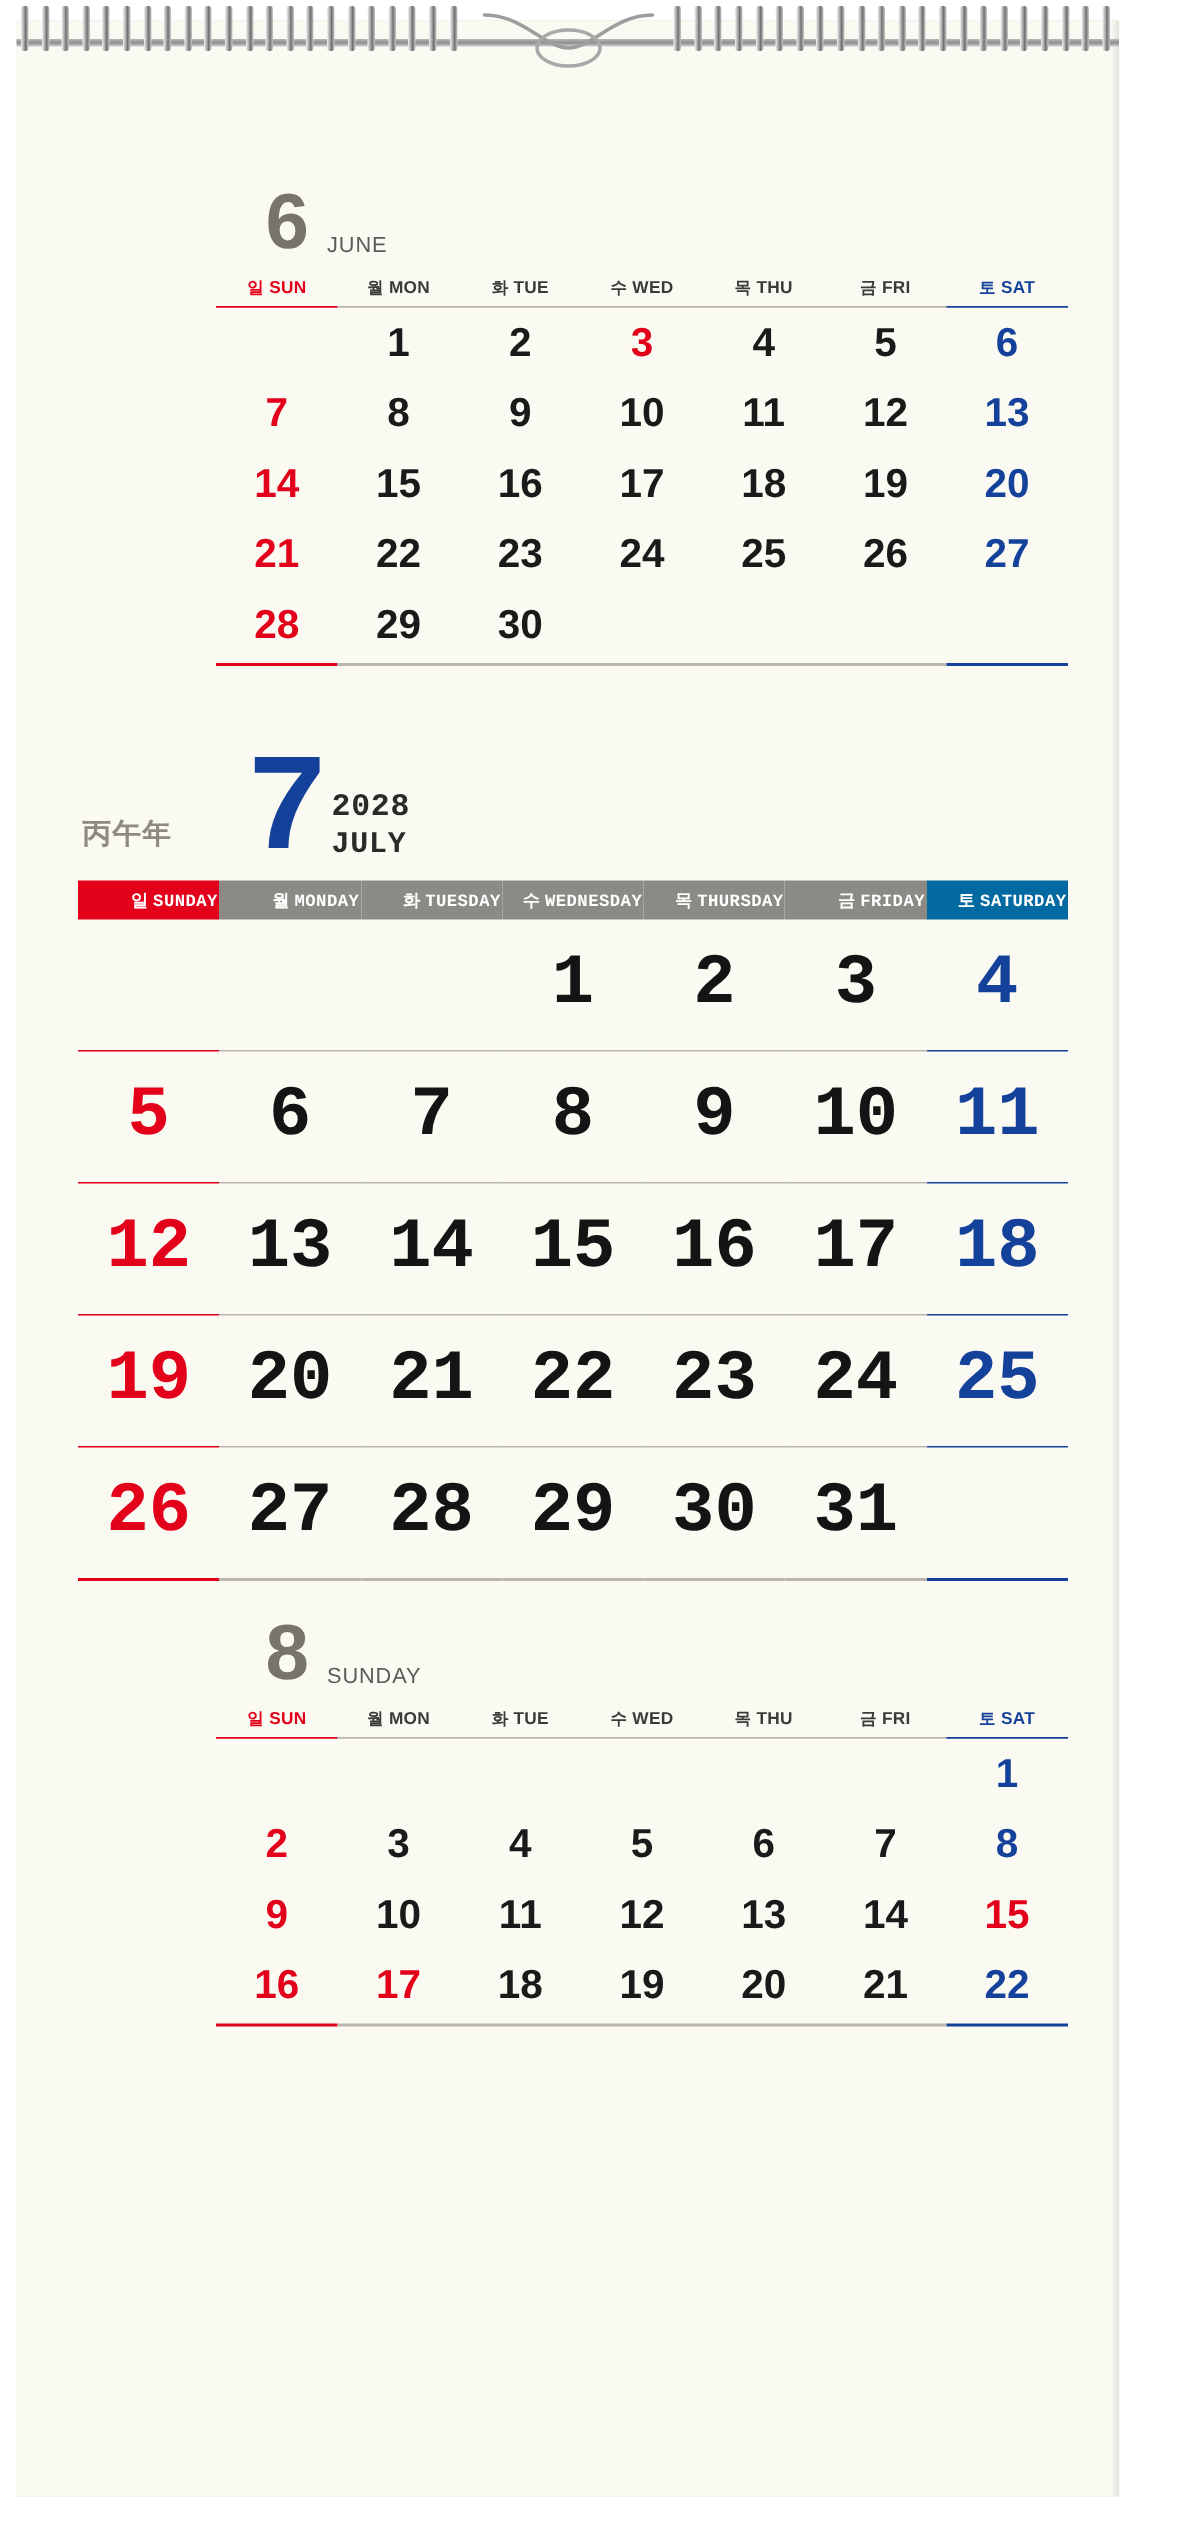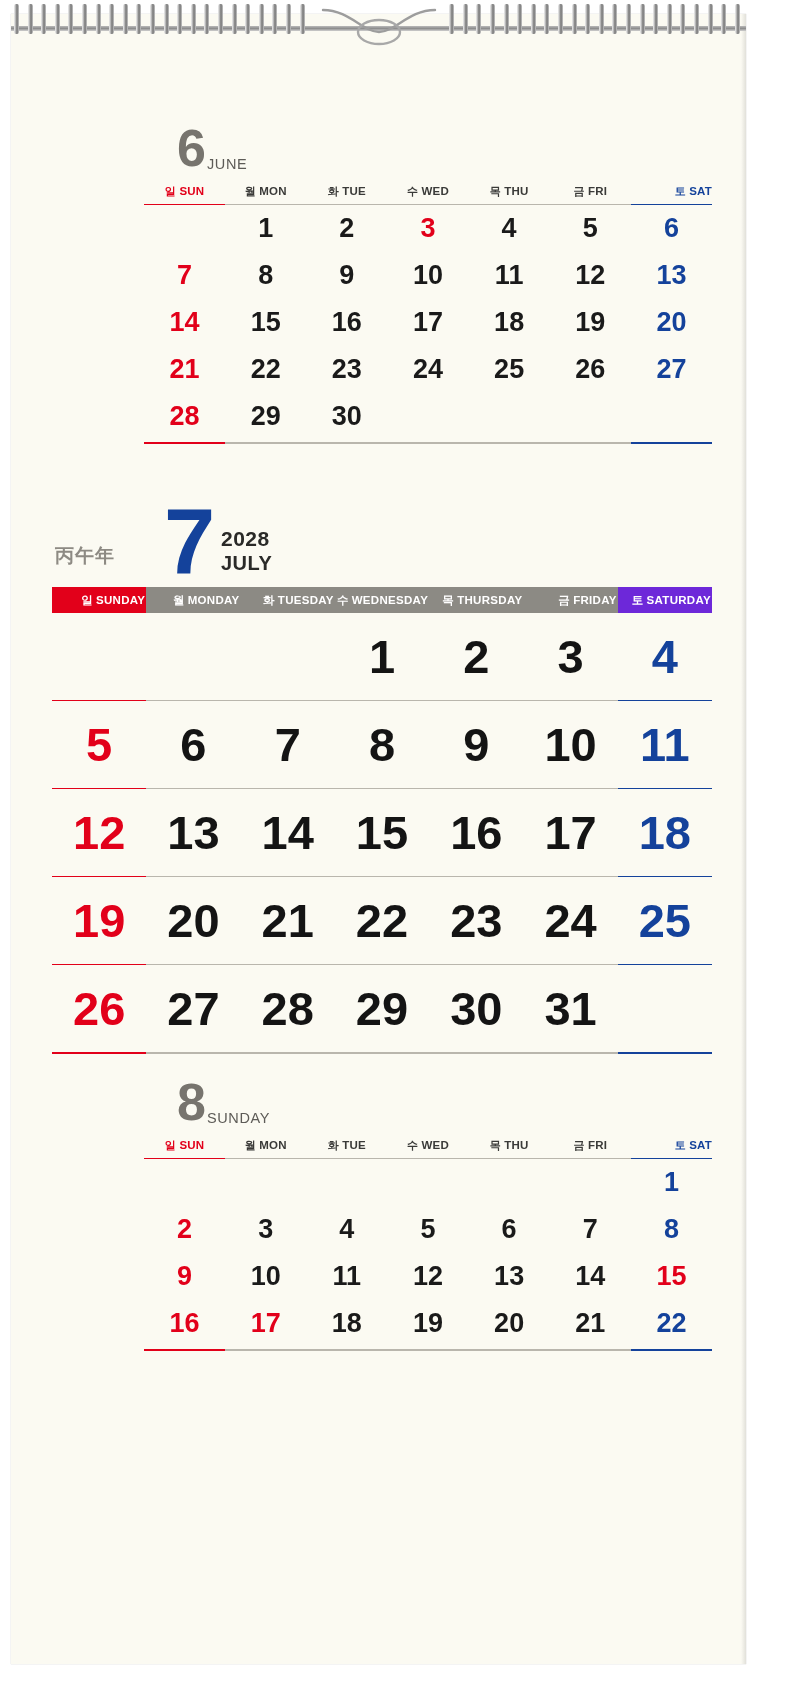--- a/index.html
+++ b/index.html
@@ -89,21 +89,21 @@
     left: 33px;
     top: 0;
     font-size: 52px;
     font-weight: bold;
     color: #77746e;
     letter-spacing: -2px;
     line-height: 52px;
   }
   .mini-name {
     position: absolute;
-    left: 63px;
+    left: 74px;
     top: 34px;
     font-size: 14.5px;
     letter-spacing: 0.6px;
     color: #5d5b57;
   }
 
   table.mini-table {
     width: 568px;
     border-collapse: collapse;
     table-layout: fixed;
@@ -111,21 +111,21 @@
   table.mini-table th {
     font-size: 11.5px;
     font-weight: bold;
     padding: 0 0 5px 0;
     text-align: center;
     color: #3a3a38;
     letter-spacing: 0.2px;
   }
   table.mini-table th .kr { font-size: 11px; }
   table.mini-table th.sun { color: #e2001a; border-bottom: 1.6px solid #e2001a; text-align: center; }
-  table.mini-table th.sat { color: #14429b; border-bottom: 1.6px solid #14429b; text-align: right; }
+  table.mini-table th.sat { color: #14429b; border-bottom: 1.6px solid #14429b; }
   table.mini-table th.wd  { color: #3a3a38; border-bottom: 1.4px solid #b9b6ad; }
 
   table.mini-table td {
     height: 45px;
     text-align: center;
     vertical-align: middle;
     font-size: 27px;
     font-weight: bold;
     color: #1a1a1a;
   }
@@ -143,20 +143,21 @@
   .mini-foot .fsun { left: 0;     width: 81px;  background: #e2001a; }
   .mini-foot .fwd  { left: 81px;  width: 406px; background: #b9b6ad; }
   .mini-foot .fsat { left: 487px; width: 81px;  background: #14429b; }
 
   
   .main {
     position: absolute;
     left: 41px;
     top: 487px;
     width: 660px;
+    font-family: Liberation Mono, monospace;
   }
   .main-head {
     position: relative;
     height: 86px;
   }
   .zodiac {
     position: absolute;
     left: 3px;
     top: 42px;
     font-size: 19px;
@@ -201,21 +202,21 @@
   table.main-table th {
     height: 24px;
     font-size: 11.5px;
     font-weight: bold;
     color: #ffffff;
     letter-spacing: 0.3px;
     text-align: right;
     vertical-align: middle;
   }
   table.main-table th.sun { background: #e2001a; }
-  table.main-table th.sat { background: #6d28d9; }
+  table.main-table th.sat { background: #0369a1; }
   table.main-table th.wd  { background: #8c8a84; }
   table.main-table th .sep { display:inline-block; width:3px; }
 
   table.main-table td {
     height: 85px;
     text-align: center;
     vertical-align: middle;
     font-size: 47px;
     font-weight: bold;
     color: #141414;

